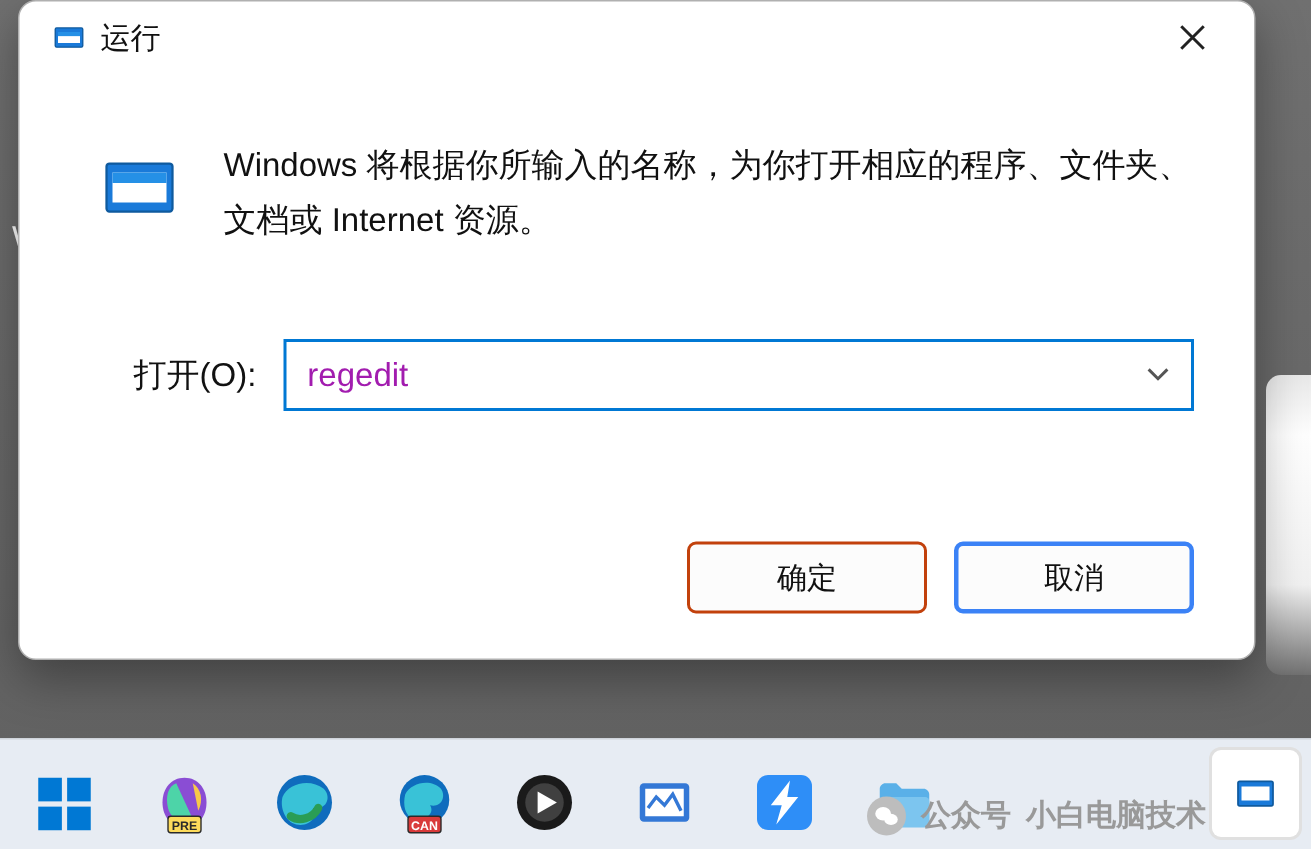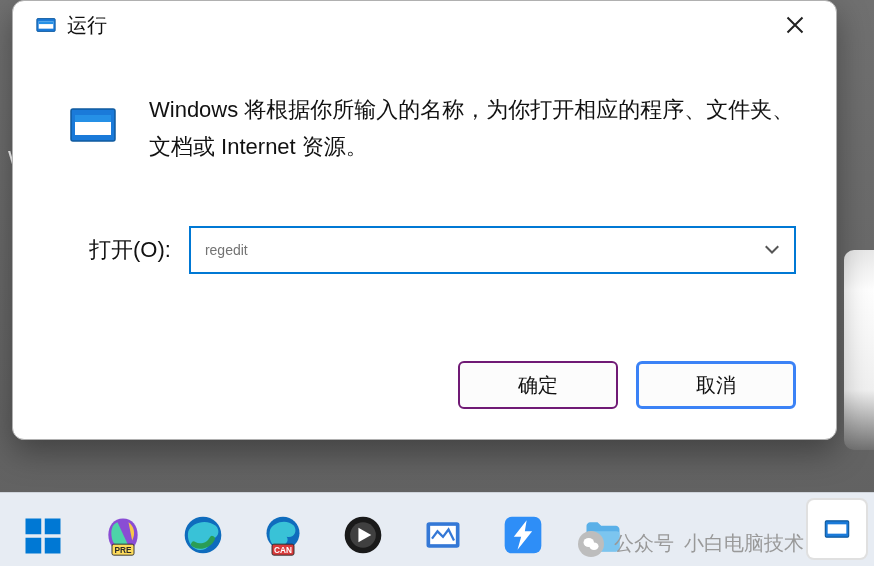--- a/index.html
+++ b/index.html
@@ -108,23 +108,23 @@
       border: 2px solid #0078d4;
       display: flex;
       align-items: center;
       padding: 0 14px;
       background: #fff;
     }
     .combo input {
       flex: 1;
       border: none;
       outline: none;
-      font-size: 14px;
+      font-size: 22px;
       font-family: inherit;
-      color: #737373;
+      color: #a21caf;
     }
     .dropdown-chevron {
       font-size: 18px;
       color: #555;
     }
     .button-row {
       position: absolute;
       bottom: 30px;
       right: 40px;
       display: flex;
@@ -138,21 +138,21 @@
       border-radius: 6px;
       font-size: 20px;
       font-family: inherit;
       color: #111;
       cursor: pointer;
       display: flex;
       align-items: center;
       justify-content: center;
     }
     .btn.primary {
-      border: 2px solid #701a75;
+      border: 2px solid #c2410c;
     }
     .taskbar {
       position: absolute;
       left: 0;
       right: 0;
       bottom: 0;
       height: 74px;
       background: #e7ecf3;
       border-top: 1px solid #cfd4db;
       display: flex;
@@ -173,20 +173,21 @@
     .watermark {
       position: absolute;
       right: 70px;
       bottom: 9px;
       display: flex;
       align-items: center;
       gap: 10px;
       color: #999999;
       font-size: 20px;
       pointer-events: none;
+      font-weight: bold;
     }
     .watermark-icon {
       width: 26px;
       height: 26px;
       border-radius: 50%;
       background: #bdbdbd;
       display: flex;
       align-items: center;
       justify-content: center;
     }

